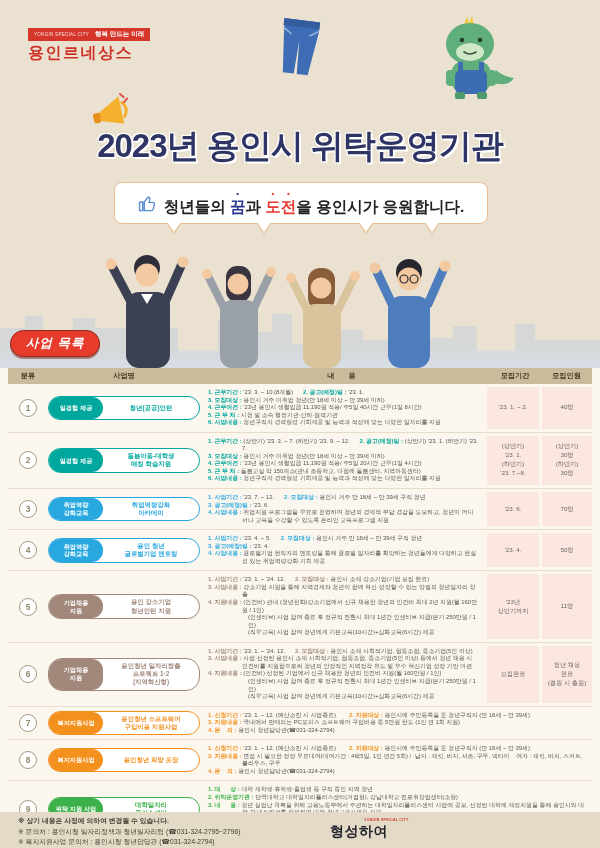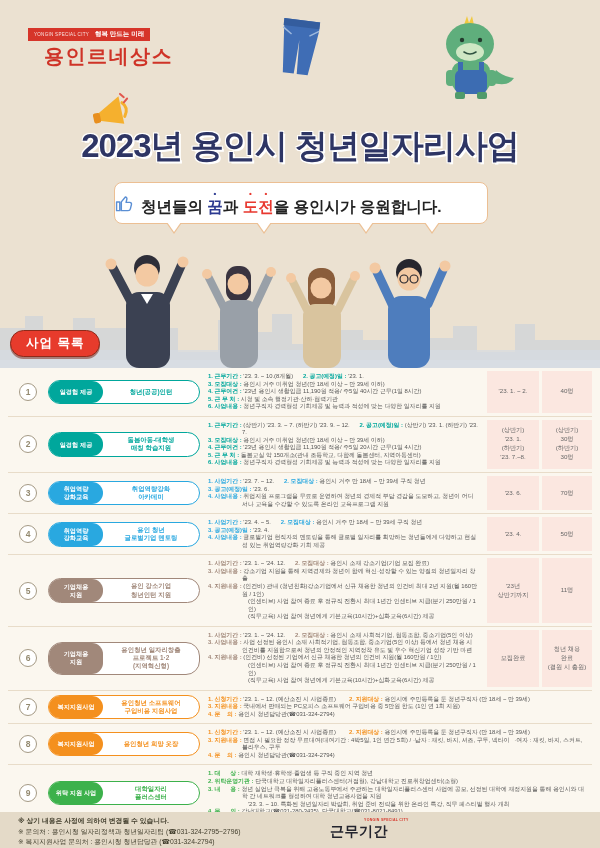--- a/index.html
+++ b/index.html
@@ -3,49 +3,49 @@
 <meta charset="utf-8">
 <style>
   html,body{margin:0;padding:0;background:#d8d0c2;}
   .page{position:relative;width:600px;height:848px;background:#ebe1d1;overflow:hidden;
         font-family:"Liberation Sans","DejaVu Sans",sans-serif;margin:0 auto;}
   
   .logo{position:absolute;left:28px;top:28px;}
   .logo-tag{display:flex;align-items:center;background:#d6352a;color:#fff;padding:2px 6px;gap:6px;width:max-content;}
   .logo-tag .eng{font-size:4.5px;opacity:.85;letter-spacing:.3px;}
   .logo-tag .kor{font-size:6.5px;font-weight:bold;}
-  .logo-brand{color:#cf3327;font-weight:900;font-size:20px;letter-spacing:1.5px;margin-top:2px;margin-left:16px;}
+  .logo-brand{color:#cf3327;font-weight:900;font-size:16px;letter-spacing:1.5px;margin-top:2px;}
   
   .jeans{position:absolute;left:272px;top:16px;transform:rotate(7deg);}
   .dino{position:absolute;left:428px;top:12px;}
   .mega{position:absolute;left:90px;top:94px;transform:rotate(-12deg);}
   
   .subtitle{position:absolute;left:0;top:94px;width:600px;text-align:center;}
   .sub-small{font-size:16px;color:#4ba6e4;font-weight:900;vertical-align:middle;text-shadow:1px 1px 0 #fff;}
   .sub-big{font-size:25px;color:#2356bb;font-weight:900;vertical-align:middle;text-shadow:1.5px 1.5px 0 #fff;}
   .main-title{position:absolute;left:0;top:124px;width:600px;text-align:center;font-size:33px;font-weight:900;
       color:#2e3564;letter-spacing:-1px;
       text-shadow:2px 2px 0 #fff,-1px -1px 0 #fff,1px -1px 0 #fff,-1px 1px 0 #fff;}
   
   .bubble{position:absolute;left:114px;top:182px;width:372px;height:40px;background:#fff;border:1.6px solid #ecbf93;
-      border-radius:8px;display:flex;align-items:center;gap:7px;z-index:5;}
+      border-radius:8px;display:flex;align-items:center;justify-content:center;gap:7px;z-index:5;}
   .bubble-text{font-size:15.5px;font-weight:900;color:#222;}
   .bb-plain{color:#222;}
   .bb-blue{color:#2b3990;text-emphasis:filled dot #2b3990;text-emphasis-position:over;}
   .bb-red{color:#e8382f;text-emphasis:filled dot #e8382f;text-emphasis-position:over;}
   .tail{position:absolute;bottom:-9px;width:0;height:0;border-left:7px solid transparent;border-right:7px solid transparent;
       border-top:10px solid #fff;filter:drop-shadow(0 2px 0 #ecbf93);}
   .tail.t1{left:52px}.tail.t2{left:142px}.tail.t3{left:244px}.tail.t4{left:310px}
   
   .skyline{position:absolute;left:0;top:298px;z-index:1;}
   .crowd{position:absolute;left:0;top:238px;z-index:2;}
   
   .section-badge{position:absolute;left:10px;top:330px;z-index:6;background:#e73b2c;color:#fff;font-weight:900;
       font-size:12.5px;padding:4px 15px;border-radius:15px;border:1.5px solid #8d2a1a;letter-spacing:1px;
-      box-shadow:0 2px 0 rgba(120,30,15,.5);}
+      box-shadow:0 2px 0 rgba(120,30,15,.5);font-style:italic;}
   
   .lower{position:absolute;left:0;top:360px;width:600px;height:452px;background:#fbf7ef;}
   .table-wrap{position:absolute;left:8px;top:368px;width:584px;z-index:4;}
   .t-head{display:flex;background:#c9bb9c;color:#40351f;font-weight:bold;font-size:7.2px;height:16px;align-items:center;}
   .t-head span{text-align:center;}
   .h-num{width:40px}.h-pill{width:152px}.h-content{flex:1;letter-spacing:6px}.h-period{width:52px}.h-count{width:51px}
   .t-row{display:flex;align-items:stretch;border-bottom:1px solid #e8dcc9;padding:3px 0;background:#fbf7ef;}
   .c-num{width:40px;display:flex;align-items:center;justify-content:center;}
   .num-circle{width:16px;height:16px;border:1.5px solid #a59a85;border-radius:50%;color:#93896f;font-size:8.5px;
       font-weight:bold;display:flex;align-items:center;justify-content:center;background:#fff;}
@@ -111,21 +111,21 @@
   </svg>
 
   <svg class="mega" width="44" height="40" viewBox="0 0 44 40">
     <path d="M8,17 L32,4 L32,32 L8,24 z" fill="#f5b02e"></path>
     <rect x="3" y="16" width="7" height="10" rx="2" fill="#e88f1f"></rect>
     <path d="M34,11 q6,6 0,14" stroke="#f5b02e" stroke-width="3" fill="none" stroke-linecap="round"></path>
     <path d="M34,2 l3,4 M40,8 l-4,3" stroke="#e2574d" stroke-width="2" stroke-linecap="round"></path>
   </svg>
 
 
-  <div class="main-title">2023년 용인시 청년일자리사업</div>
+  <div class="main-title">2023년 용인시 위탁운영기관</div>
 
   <div class="bubble">
     <svg width="19" height="19" viewBox="0 0 24 24">
       <path d="M2,10 h4 v11 H2 z M8,21 h8.5 c1.6,0 2.6,-0.9 2.9,-2.2 l1.4,-5.6 c0.3,-1.3 -0.7,-2.6 -2,-2.6 H14 l1,-4.2 c0.3,-1.3 -0.6,-2.6 -1.9,-2.6 L8,10 z" fill="none" stroke="#5b8fd4" stroke-width="1.8" stroke-linejoin="round"></path>
     </svg>
     <span class="bubble-text" id="bubble-text"><span class="bb-plain">청년들의 </span><span class="bb-blue">꿈</span><span class="bb-plain">과 </span><span class="bb-red">도전</span><span class="bb-plain">을 용인시가 응원합니다.</span></span>
     <span class="tail t1"></span>
     <span class="tail t2"></span>
     <span class="tail t3"></span>
     <span class="tail t4"></span>
@@ -176,20 +176,27 @@
       <circle cx="414" cy="41" r="4" fill="none" stroke="#26262e" stroke-width="1.2"></circle>
       <rect x="388" y="58" width="42" height="72" rx="13" fill="#4e7dbd"></rect>
     </g>
   </svg>
 
   <div class="lower"></div>
 
   <div class="section-badge">사업 목록</div>
 
   <div class="table-wrap">
+    <div class="t-head" id="thead">
+        <span class="h-num">분류</span>
+        <span class="h-pill">사업명</span>
+        <span class="h-content">내  용</span>
+        <span class="h-period">모집기간</span>
+        <span class="h-count">모집인원</span>
+      </div>
     <div id="rows">
         <div class="t-row">
           <div class="c-num">
             <div class="num-circle">1</div>
           </div>
           <div class="c-pill">
             <div class="pill" style="border-color: rgb(0, 167, 156);">
               <div class="pill-cat" style="background: rgb(0, 167, 156);">일경험 제공</div>
               <div class="pill-name" style="color: rgb(0, 167, 156);">청년(공공)인턴</div>
             </div>
@@ -375,17 +382,17 @@
   </div>
 
   <div class="footer">
     <div class="foot-lines">
       <div class="b">※ 상기 내용은 사정에 의하여 변경될 수 있습니다.</div>
       <div>※ 문의처 : 용인시청 일자리정책과 청년일자리팀 (☎031-324-2795~2796)</div>
       <div>※ 복지지원사업 문의처 : 용인시청 청년담당관 (☎031-324-2794)</div>
     </div>
     <div class="city-logo">
       <span class="cap">YONGIN SPECIAL CITY</span>
-      <span class="nm">근무기간</span>
+      <span class="nm">형성하여</span>
     </div>
   </div>
 
 </div>
 
 </body></html>

